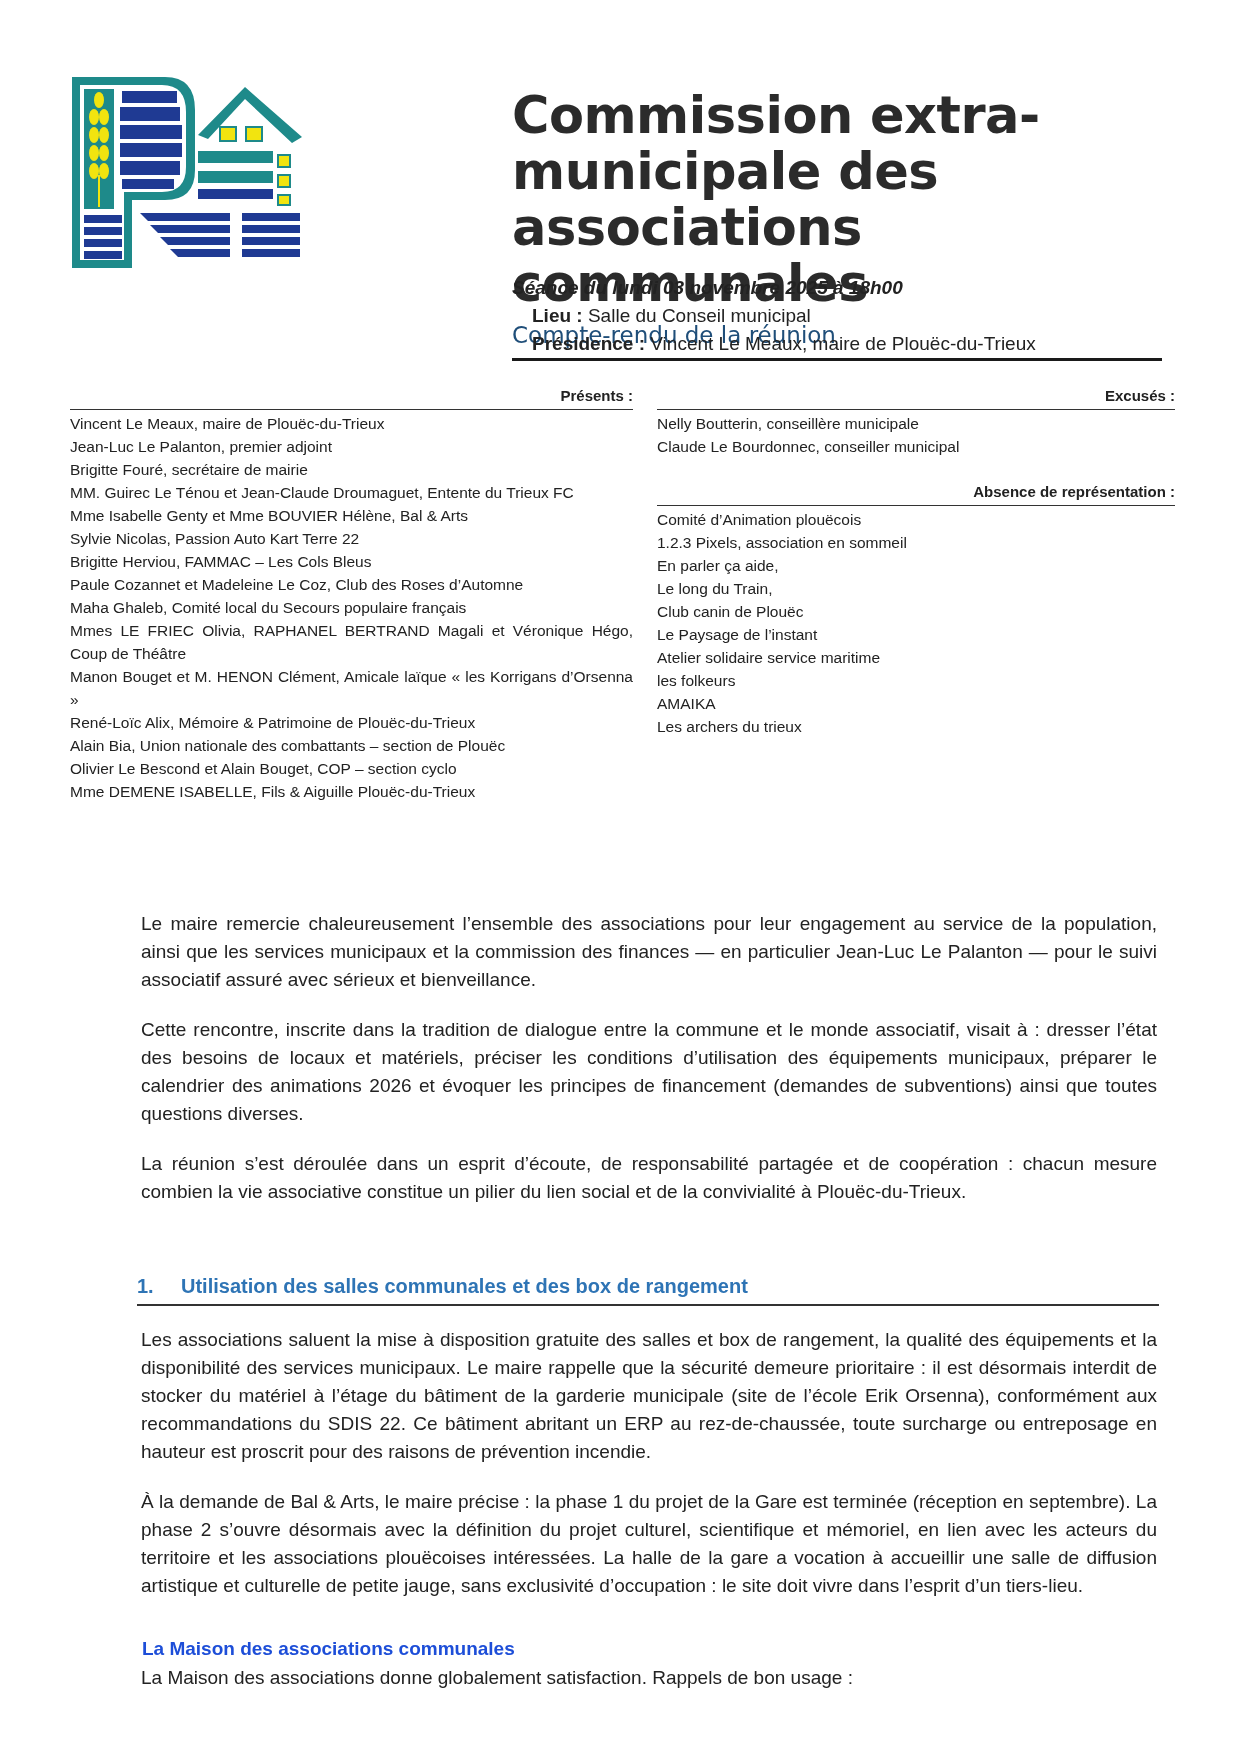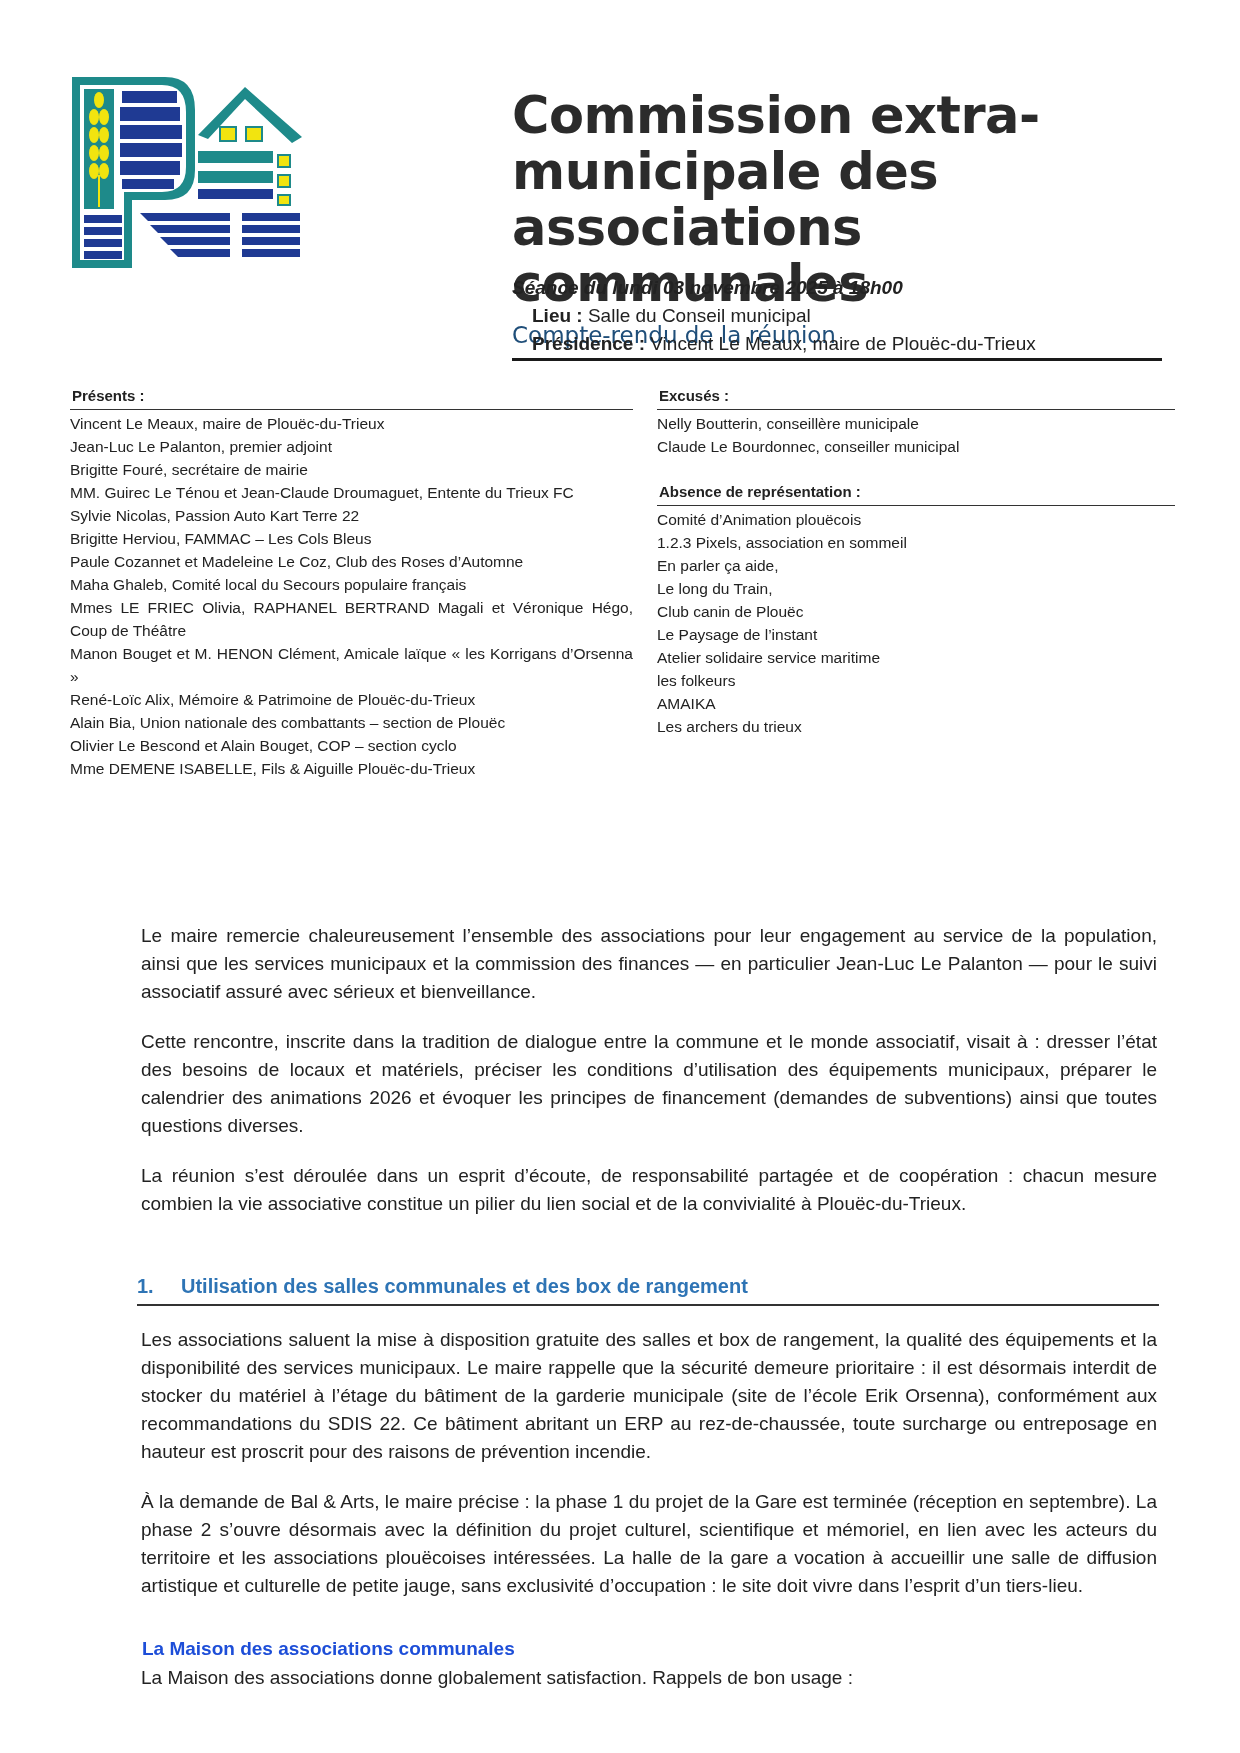--- a/index.html
+++ b/index.html
@@ -18,21 +18,21 @@
       font-family: "DejaVu Sans", sans-serif; font-size: 23px; color: #1f4e79;
       margin-top: 8px; line-height: 30px; font-weight: 500;
     }
     .title-rule { border-top: 3px solid #1a1a1a; margin-top: 8px; width: 650px; }
     .meta { position: absolute; left: 512px; top: 274px; font-size: 19px; line-height: 28px; color: #222; }
     .meta .ital { font-style: italic; font-weight: bold; }
     .meta b { font-weight: bold; margin-left: 20px; }
     .col { position: absolute; font-size: 15.5px; line-height: 23px; color: #222; }
     .col-left { left: 70px; top: 384px; width: 563px; }
     .col-right { left: 657px; top: 384px; width: 518px; }
-    .col-head { font-weight: bold; font-size: 15px; padding-bottom: 2px; border-bottom: 1.5px solid #333; margin-bottom: 2px; padding-left: 2px; }
+    .col-head { font-weight: bold; font-size: 15px; padding-bottom: 2px; border-bottom: 1.5px solid #333; margin-bottom: 2px; padding-left: 2px; text-align: right; }
     .col-list { list-style: none; margin: 0; padding: 0; }
     .col-list li { margin: 0; }
     .justify { text-align: justify; }
     .gap { height: 22px; }
     .body-text {
       position: absolute; left: 141px; width: 1016px;
       font-size: 19px; line-height: 28px; color: #222; text-align: justify;
     }
     .para { margin: 0 0 22px 0; }
     .sec-head {
@@ -122,20 +122,21 @@
   <div><b>Présidence :</b><span> Vincent Le Meaux, maire de Plouëc-du-Trieux</span></div>
 </div>
 
 <div class="col col-left">
   <div class="col-head">Présents :</div>
   <ul class="col-list justify">
     <li>Vincent Le Meaux, maire de Plouëc-du-Trieux</li>
     <li>Jean-Luc Le Palanton, premier adjoint</li>
     <li>Brigitte Fouré, secrétaire de mairie</li>
     <li>MM. Guirec Le Ténou et Jean-Claude Droumaguet, Entente du Trieux FC</li>
+    <li>Mme Isabelle Genty et Mme BOUVIER Hélène, Bal &amp; Arts</li>
     <li>Sylvie Nicolas, Passion Auto Kart Terre 22</li>
     <li>Brigitte Herviou, FAMMAC – Les Cols Bleus</li>
     <li>Paule Cozannet et Madeleine Le Coz, Club des Roses d’Automne</li>
     <li>Maha Ghaleb, Comité local du Secours populaire français</li>
     <li>Mmes LE FRIEC Olivia, RAPHANEL BERTRAND Magali et Véronique Hégo, Coup de Théâtre</li>
     <li>Manon Bouget et M. HENON Clément, Amicale laïque « les Korrigans d’Orsenna »</li>
     <li>René-Loïc Alix, Mémoire &amp; Patrimoine de Plouëc-du-Trieux</li>
     <li>Alain Bia, Union nationale des combattants – section de Plouëc</li>
     <li>Olivier Le Bescond et Alain Bouget, COP – section cyclo</li>
     <li>Mme DEMENE ISABELLE, Fils &amp; Aiguille Plouëc-du-Trieux</li>
@@ -157,21 +158,21 @@
     <li>Le long du Train,</li>
     <li>Club canin de Plouëc</li>
     <li>Le Paysage de l’instant</li>
     <li>Atelier solidaire service maritime</li>
     <li>les folkeurs</li>
     <li>AMAIKA</li>
     <li>Les archers du trieux</li>
   </ul>
 </div>
 
-<div class="body-text" style="top: 910px; margin-top: 12px;">
+<div class="body-text" style="top: 910px;">
   <p class="para">Le maire remercie chaleureusement l’ensemble des associations pour leur engagement au service de la population, ainsi que les services municipaux et la commission des finances — en particulier Jean-Luc Le Palanton — pour le suivi associatif assuré avec sérieux et bienveillance.</p>
   <p class="para">Cette rencontre, inscrite dans la tradition de dialogue entre la commune et le monde associatif, visait à : dresser l’état des besoins de locaux et matériels, préciser les conditions d’utilisation des équipements municipaux, préparer le calendrier des animations 2026 et évoquer les principes de financement (demandes de subventions) ainsi que toutes questions diverses.</p>
   <p class="para">La réunion s’est déroulée dans un esprit d’écoute, de responsabilité partagée et de coopération : chacun mesure combien la vie associative constitue un pilier du lien social et de la convivialité à Plouëc-du-Trieux.</p>
 </div>
 
 <div class="sec-head">
   <span class="num">1.</span><span>Utilisation des salles communales et des box de rangement</span>
 </div>
 
 <div class="body-text" style="top: 1326px;">

